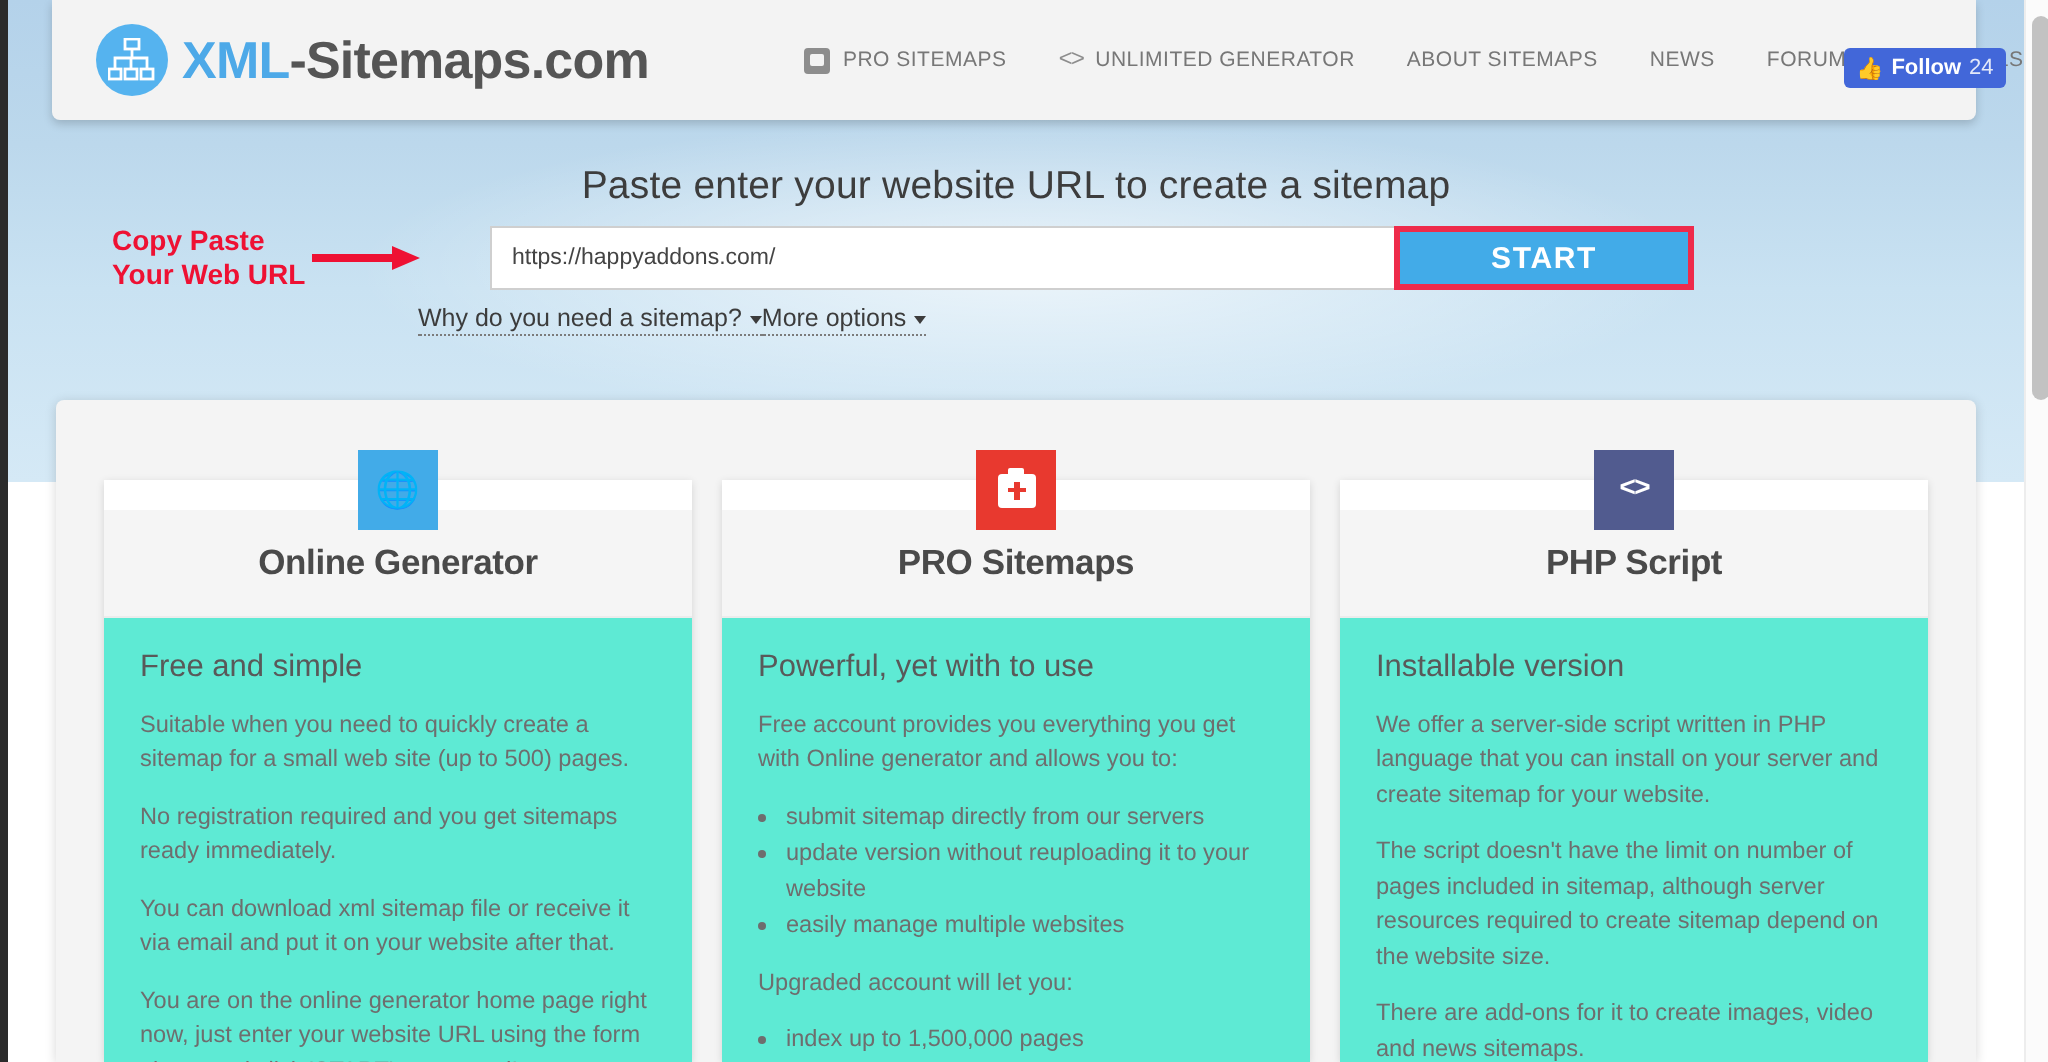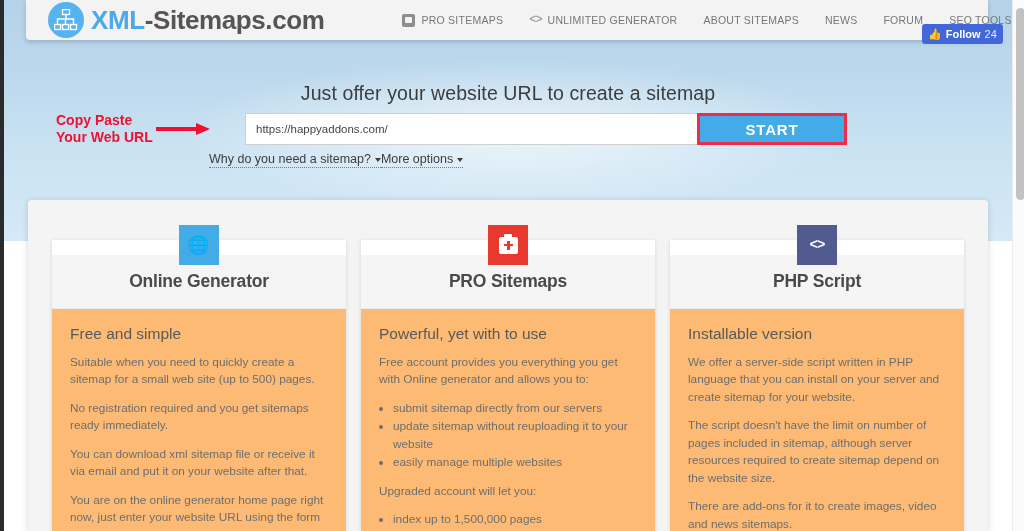--- a/index.html
+++ b/index.html
@@ -54,21 +54,21 @@
     border-radius: 4px 4px 0 0;
     box-shadow: 0 1px 6px rgba(0,0,0,.16);
   }
 
   
   #header {
     position: absolute;
     left: 22px;
     top: 0;
     width: 962px;
-    height: 40px;
+    height: 60px;
     background: #f3f3f3;
     border-radius: 0 0 4px 4px;
     box-shadow: 0 2px 5px rgba(0,0,0,.18);
     display: flex;
     align-items: center;
   }
 
   .logo-wrap {
     display: flex;
     align-items: center;
@@ -266,21 +266,21 @@
     display: flex;
     align-items: center;
     justify-content: center;
     color: #ffffff;
     z-index: 3;
   }
   .card-inner {
     margin-top: 15px;
     height: 276px;
     overflow: hidden;
-    background: #fdba74;
+    background: #5eead4;
   }
   .card-head {
     height: 54px;
     background: #f5f5f5;
     display: flex;
     align-items: center;
     justify-content: center;
     border-bottom: 1px solid #ececec;
   }
   .card-title {
@@ -385,21 +385,21 @@
       </div>
     </div>
   </div>
 
   <div id="fb-follow">
     <span class="thumb">👍</span>
     <span>Follow</span>
     <span class="count">24</span>
   </div>
 
-  <div id="hero-title">Just offer your website URL to create a sitemap</div>
+  <div id="hero-title">Paste enter your website URL to create a sitemap</div>
 
   <div id="form-row">
     <input id="url-input" type="text" value="https://happyaddons.com/" style="">
     <button id="start-btn">START</button>
   </div>
 
   <div id="links-row">
     <span class="dashed-link"><span>Why do you need a sitemap?</span><i class="caret-d"></i></span>
     <span class="dashed-link"><span>More options</span><i class="caret-d"></i></span>
   </div>
@@ -442,21 +442,21 @@
       </div>
       <div class="card-inner">
         <div class="card-head">
           <span class="card-title">PRO Sitemaps</span>
         </div>
         <div class="card-body">
           <div class="card-sub">Powerful, yet with to use</div>
           <p>Free account provides you everything you get with Online generator and allows you to:</p>
           <ul>
             <li>submit sitemap directly from our servers</li>
-            <li>update sitemap without reuploading it to your website</li>
+            <li>update version without reuploading it to your website</li>
             <li>easily manage multiple websites</li>
           </ul>
           <p>Upgraded account will let you:</p>
           <ul>
             <li>index up to 1,500,000 pages</li>
             <li>automatically update sitemaps</li>
           </ul>
         </div>
       </div>
     </div>

